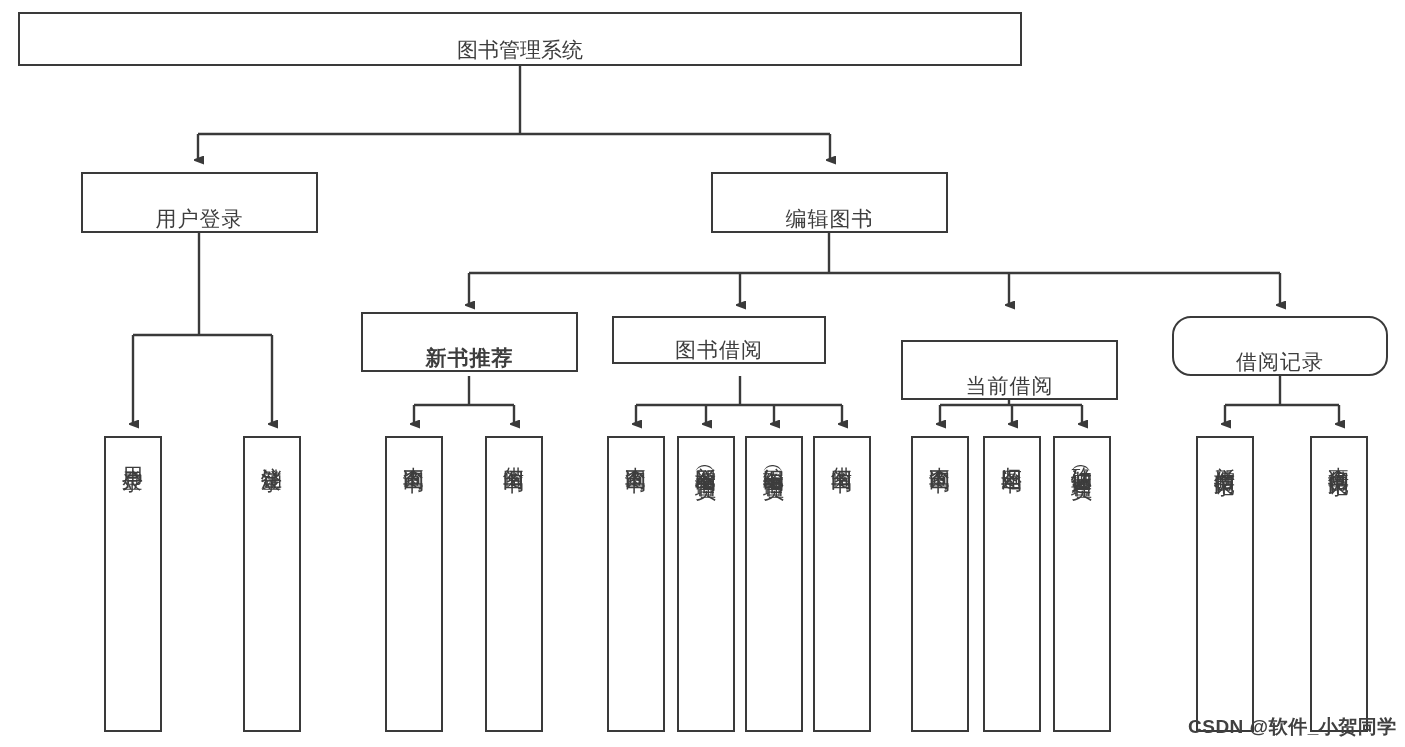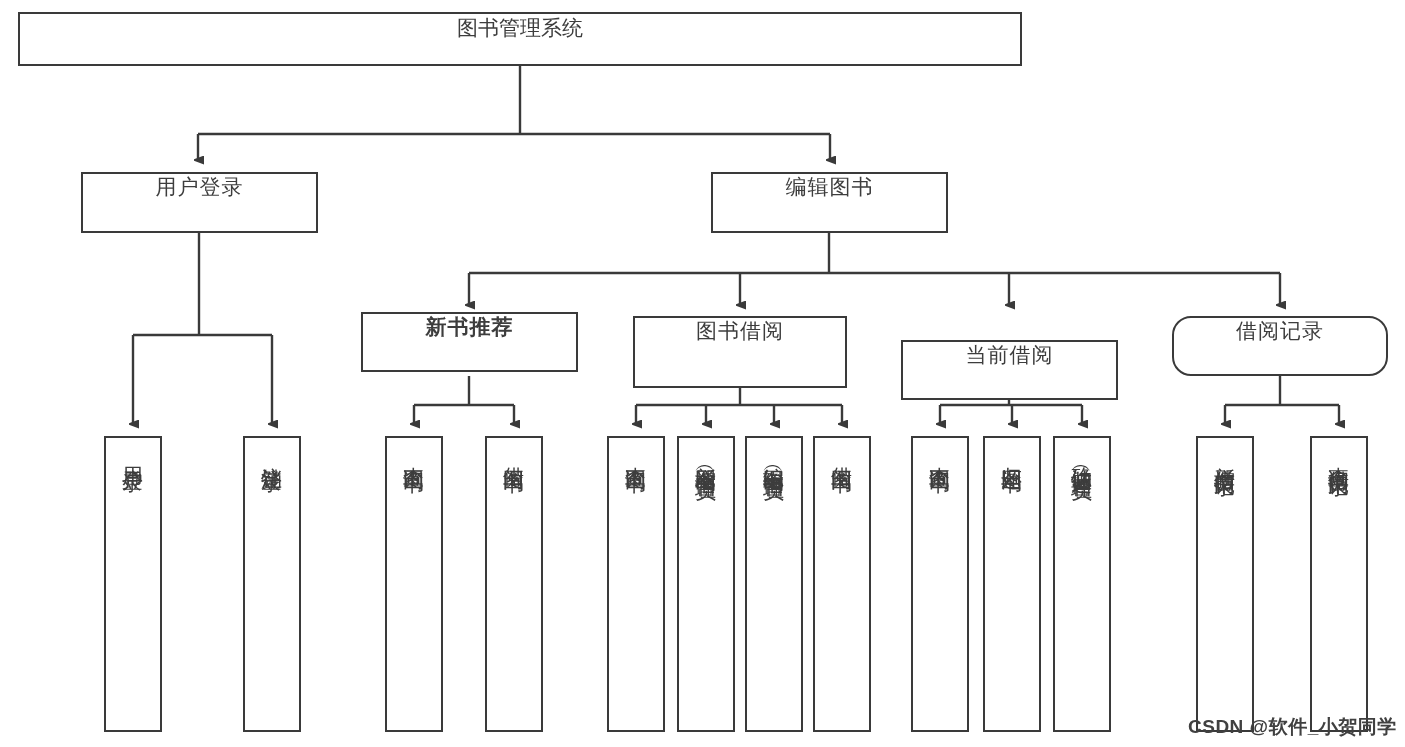--- a/index.html
+++ b/index.html
@@ -22,21 +22,21 @@
     width: 1405px;
     height: 747px;
     pointer-events: none;
   }
   .node {
     position: absolute;
     box-sizing: border-box;
     border: 2px solid #3a3a3a;
     background: #ffffff;
     display: flex;
-    align-items: flex-start;
+    align-items: flex-end;
     justify-content: center;
     color: #3d3d3d;
   }
   .node.h {
     font-size: 21px;
     letter-spacing: 1px;
     line-height: 1.2;
   }
   .node.root {
     font-size: 21px;
@@ -125,21 +125,21 @@
   <div class="node h" style="left:81px; top:172px; width:237px; height:61px;">
     <span>用户登录</span>
   </div>
   <div class="node h" style="left:711px; top:172px; width:237px; height:61px;">
     <span>编辑图书</span>
   </div>
 
   <div class="node h" style="left:361px; top:312px; width:217px; height:60px;font-weight:bold;">
     <span>新书推荐</span>
   </div>
-  <div class="node h" style="left:633px; top:316px; width:214px; height:72px;">
+  <div class="node h" style="left:612px; top:316px; width:214px; height:48px;">
     <span>图书借阅</span>
   </div>
   <div class="node h" style="left:901px; top:316px; width:217px; height:60px;margin-top:24px;">
     <span>当前借阅</span>
   </div>
   <div class="node h" style="left:1172px; top:316px; width:216px; height:60px;border-radius:19px;">
     <span>借阅记录</span>
   </div>
 
   <div class="node leaf" style="left:104px; top:436px; width:58px; height:296px;">

